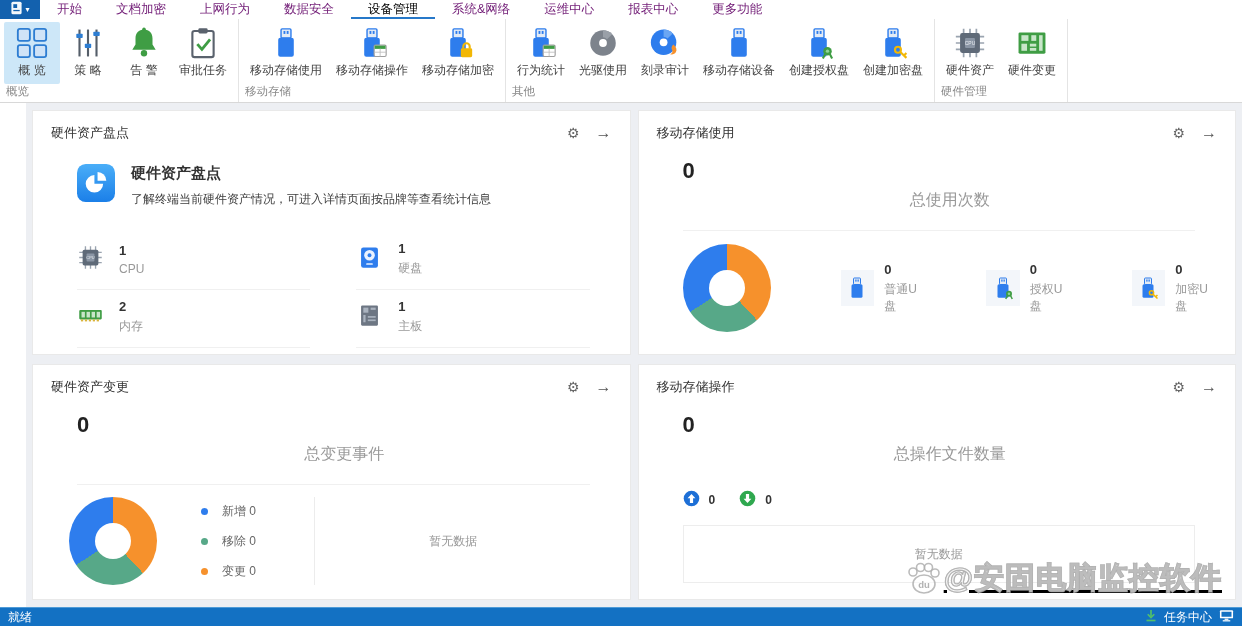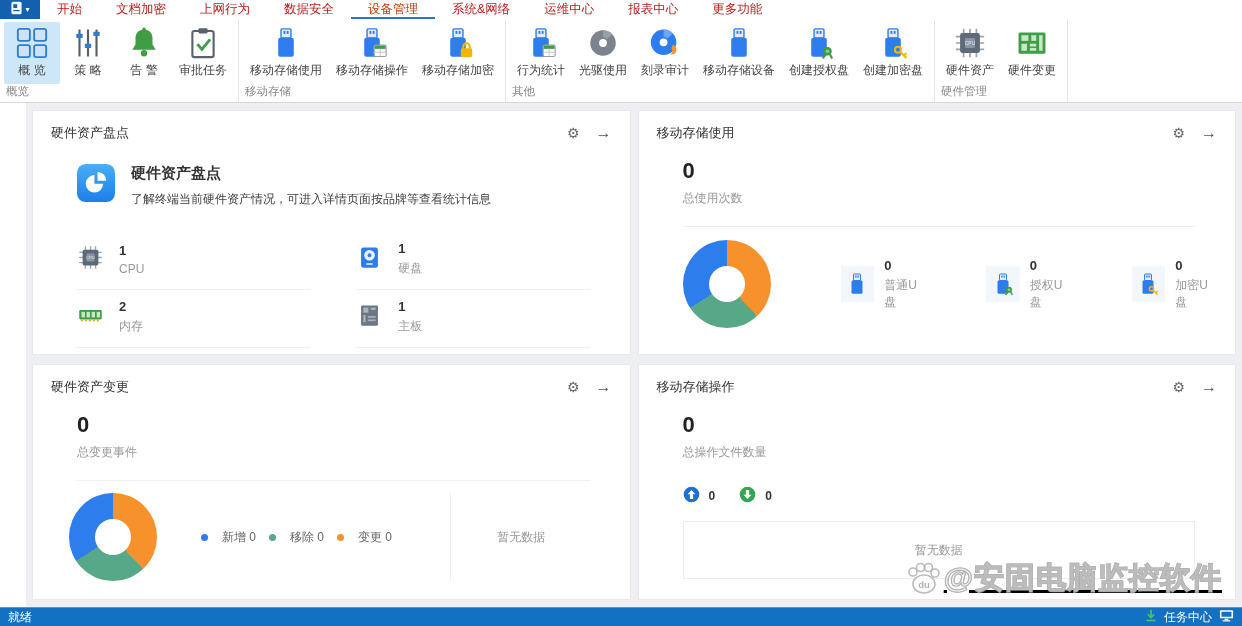--- a/index.html
+++ b/index.html
@@ -4,22 +4,22 @@
 <style>
   html,body{margin:0;padding:0;background:#fff;}
   body{font-family:"Liberation Sans","DejaVu Sans",sans-serif;}
   .app{position:relative;width:1242px;height:626px;overflow:hidden;background:#fff;}
 
   
   .menubar{position:absolute;top:0;left:0;right:0;height:19px;background:#fff;display:flex;align-items:stretch;}
   .logo-btn{width:40px;background:#1361ae;display:flex;align-items:center;justify-content:center;gap:2px;cursor:pointer;}
   .logo-btn .caret{color:#fff;font-size:8px;line-height:1;}
   .menu-items{display:flex;align-items:stretch;}
-  .menu-item{display:flex;align-items:center;padding:0 17px;font-size:12.5px;color:#b91c1c;cursor:pointer;}
-  .menu-item.active{color:#c2410c;box-shadow:inset 0 -2px 0 #2678c9;font-family:Liberation Serif, serif;}
+  .menu-item{display:flex;align-items:center;padding:0 17px;font-size:12.5px;color:#701a75;cursor:pointer;}
+  .menu-item.active{color:#000000;box-shadow:inset 0 -2px 0 #2678c9;font-family:Liberation Serif, serif;}
 
   
   .ribbon{position:absolute;top:19px;left:0;right:0;height:83px;background:#fff;border-bottom:1px solid #d8d8d8;display:flex;align-items:stretch;}
   .ribbon-group{display:flex;flex-direction:column;border-right:1px solid #e4e4e4;}
   .ribbon-items{display:flex;align-items:flex-start;padding:3px 4px 0 4px;flex:1;}
   .ribbon-item{display:flex;flex-direction:column;align-items:center;gap:2px;padding:4px 7px 5px 7px;font-size:12px;color:#444;border-radius:2px;cursor:pointer;min-width:42px;}
   .ribbon-item.selected{background:#cde7f8;}
   .ribbon-item .ric{width:34px;height:34px;display:flex;align-items:center;justify-content:center;}
   .ribbon-group-label{text-align:left;font-size:11.5px;color:#888;padding:0 6px 3px 6px;}
 
@@ -36,32 +36,32 @@
   .feature-title{font-size:15px;font-weight:bold;color:#333;}
   .feature-desc{font-size:12px;color:#404040;margin-top:8px;}
 
   .hw-stats{display:grid;grid-template-columns:1fr 1fr;column-gap:46px;margin:24px 22px 0 26px;}
   .hw-stat{display:flex;align-items:center;gap:15px;border-bottom:1px solid #f0f0f0;padding:9px 0 12px 0;}
   .stat-v{font-size:13px;font-weight:bold;color:#333;}
   .stat-l{font-size:12px;color:#999;margin-top:4px;}
 
   .totals{margin:16px 0 0 26px;}
   .total-value{font-size:22px;font-weight:bold;color:#222;}
-  .total-label{font-size:12px;color:#999;margin-top:6px;}
+  .total-label{font-size:16px;color:#999;margin-top:6px;text-align:center;}
   .divider{height:1px;background:#f0f0f0;margin:19px 22px 0 26px;}
 
   .usage-row{display:flex;align-items:center;margin:13px 0 0 26px;}
   .donut{width:88px;height:88px;border-radius:50%;position:relative;flex:0 0 auto;}
   .donut::after{content:"";position:absolute;inset:26px;background:#fff;border-radius:50%;}
   .usage-stats{display:flex;margin-left:70px;gap:60px;}
   .usage-stat{display:flex;align-items:center;gap:10px;}
   .tile{width:36px;height:36px;background:#f3f6fa;display:flex;align-items:center;justify-content:center;}
 
   .changes-row{display:flex;align-items:center;margin:12px 20px 0 18px;}
-  .legend{margin-left:44px;display:flex;flex-direction:row;gap:13px;}
+  .legend{margin-left:44px;display:flex;flex-direction:column;gap:13px;}
   .legend-item{display:flex;align-items:center;gap:14px;font-size:12px;color:#666;}
   .dot{width:7px;height:7px;border-radius:50%;flex:0 0 auto;}
   .v-divider{width:1px;background:#ececec;align-self:stretch;margin-left:58px;}
   .empty-label{flex:1;text-align:center;color:#999;font-size:12px;}
 
   .counters{display:flex;gap:24px;margin:25px 0 0 26px;align-items:center;}
   .counter{display:flex;align-items:center;gap:9px;font-size:12px;font-weight:bold;color:#333;}
   .empty-box{margin:15px 22px 0 26px;border:1px solid #ededed;height:56px;display:flex;align-items:center;justify-content:center;color:#999;font-size:12px;}
 
   

